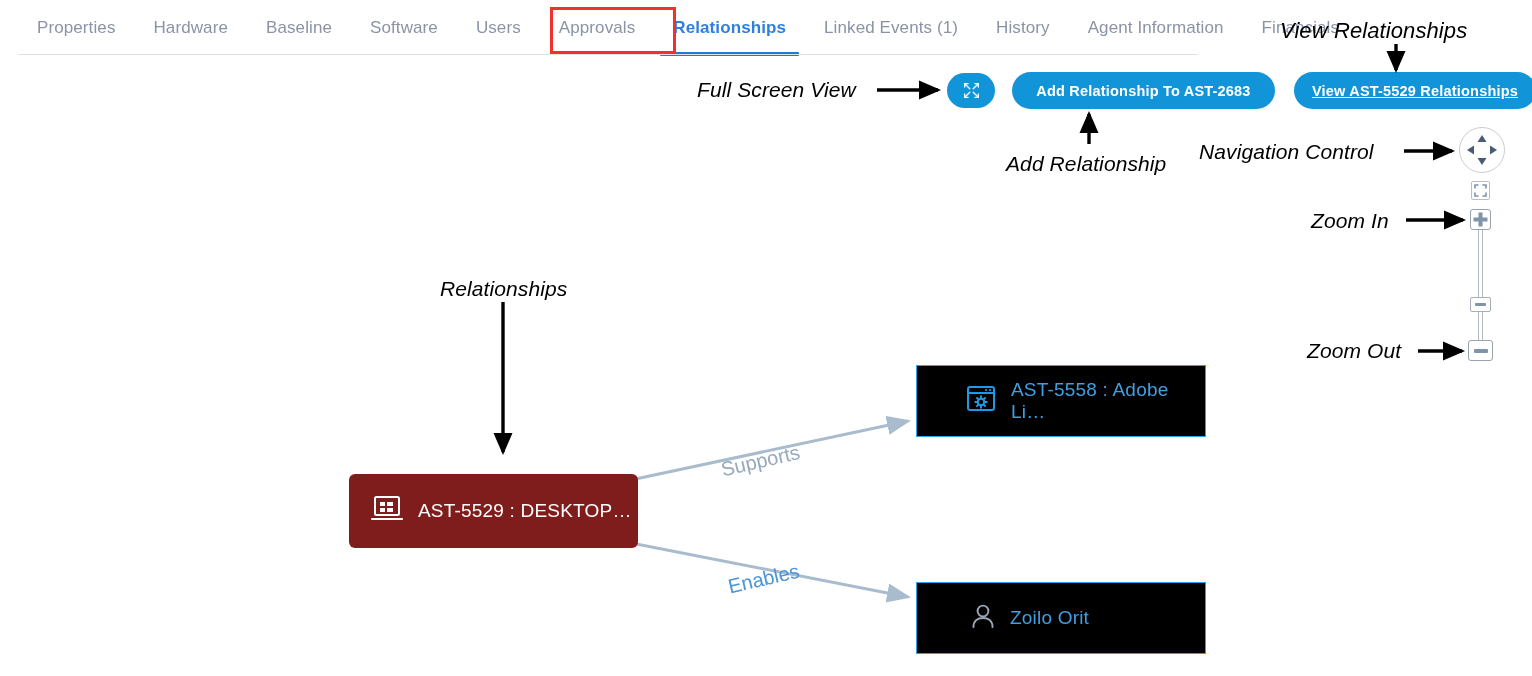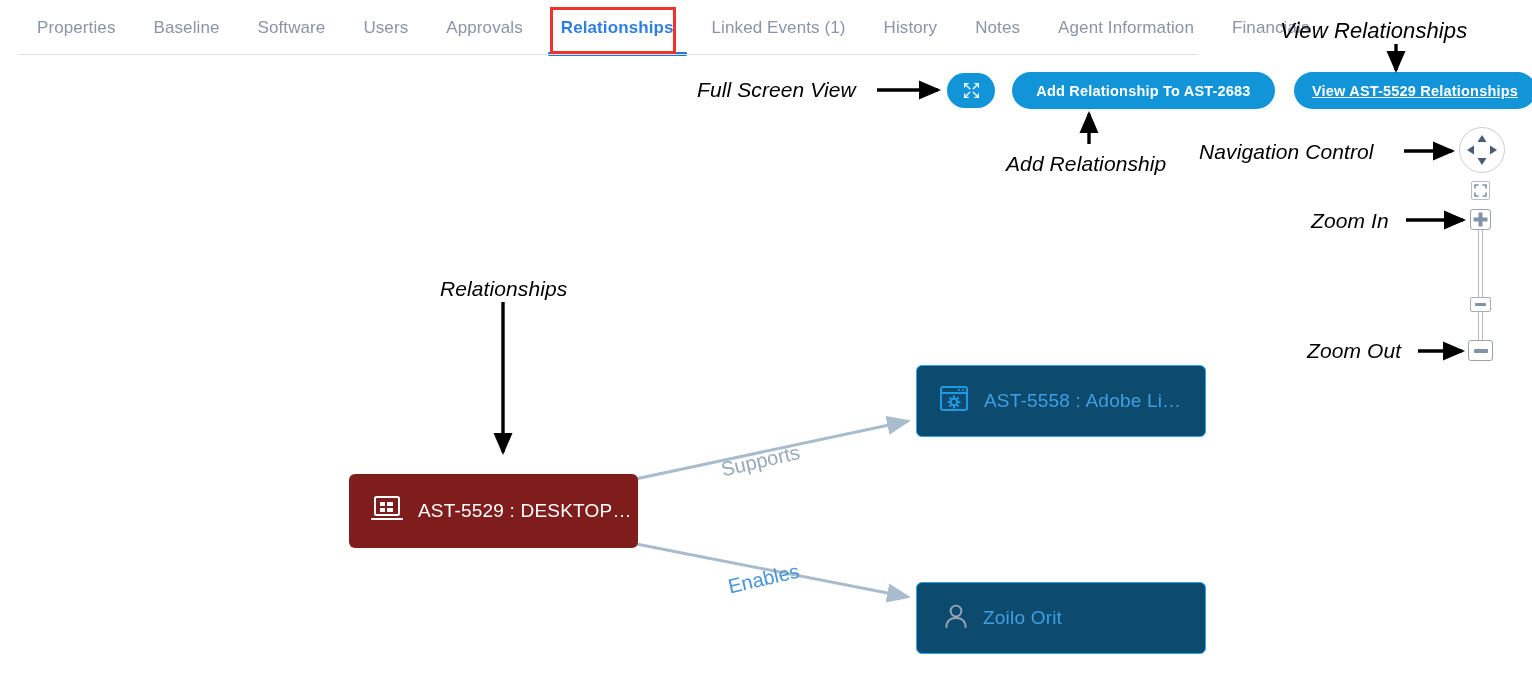--- a/index.html
+++ b/index.html
@@ -209,23 +209,24 @@
   }
   #node-root .node-label {
     color: #ffffff;
     font-size: 19px;
     letter-spacing: 0.2px;
     margin-left: 14px;
   }
   #node-root .node-icon { margin-left: 21px; }
 
   #node-software, #node-person {
-    background: #0c4a6e;
+    background: #000000;
     border: 1.6px solid #2aa4e6;
-    border-radius: 6px;
+    border-radius: 0;
+    padding-left: 27px;
   }
   #node-software {
     left: 916px; top: 309px;
     width: 290px; height: 72px;
   }
   #node-person {
     left: 916px; top: 526px;
     width: 290px; height: 72px;
   }
   #node-software .node-icon { margin-left: 21px; }
@@ -282,43 +283,43 @@
 </style>
 </head>
 <body>
 
 <div id="tabbar">
   <div class="tabs-row">
     <div class="tab">
         <span>Properties</span>
       </div>
     <div class="tab">
+        <span>Hardware</span>
+      </div>
+    <div class="tab">
         <span>Baseline</span>
       </div>
     <div class="tab">
         <span>Software</span>
       </div>
     <div class="tab">
         <span>Users</span>
       </div>
     <div class="tab">
         <span>Approvals</span>
       </div>
     <div class="tab active">
       <span>Relationships</span>
       <span class="tab-bar-indicator"></span>
     </div>
     <div class="tab">
         <span>Linked Events (1)</span>
       </div>
     <div class="tab">
         <span>History</span>
-      </div>
-    <div class="tab">
-        <span>Notes</span>
       </div>
     <div class="tab">
         <span>Agent Information</span>
       </div>
     <div class="tab">
         <span>Financials</span>
       </div>
   </div>
   <div class="tab-underline-rule"></div>
   <div id="tab-highlight-box"></div>

